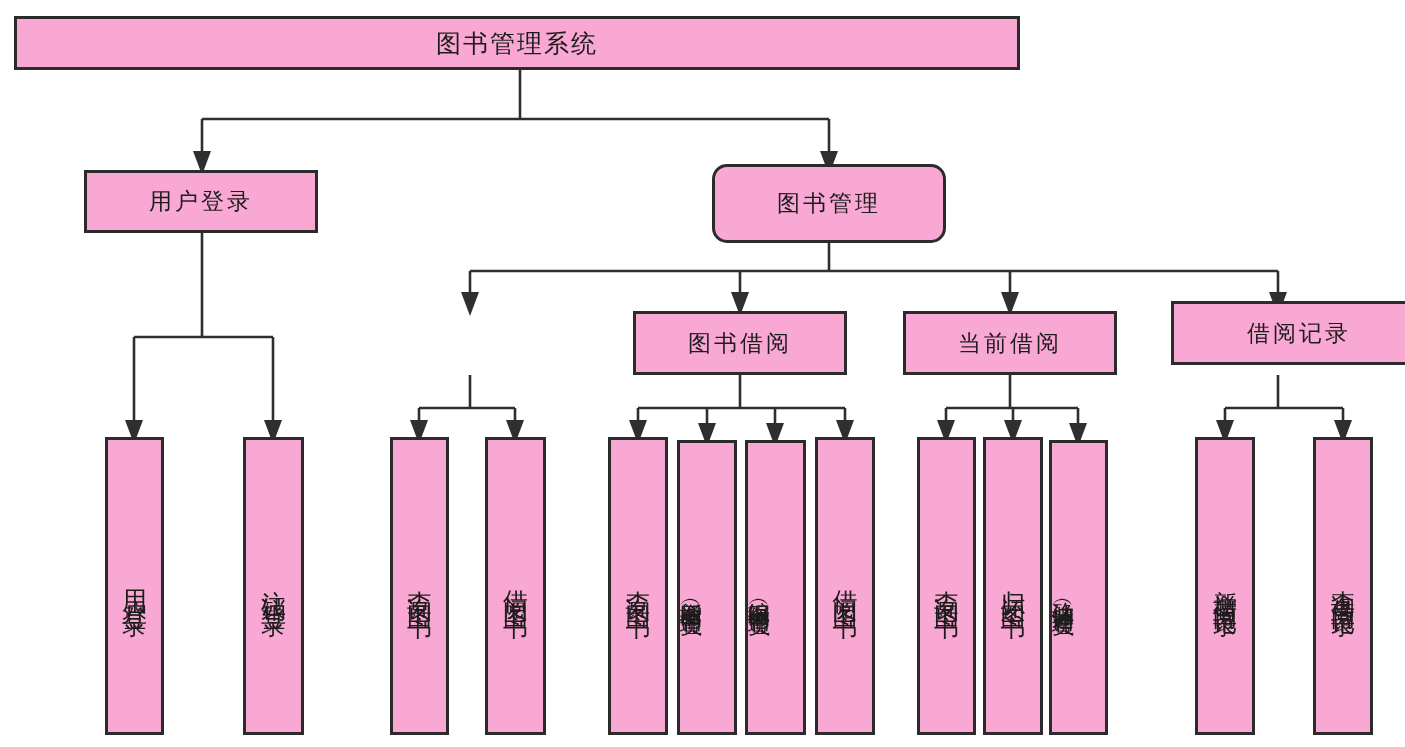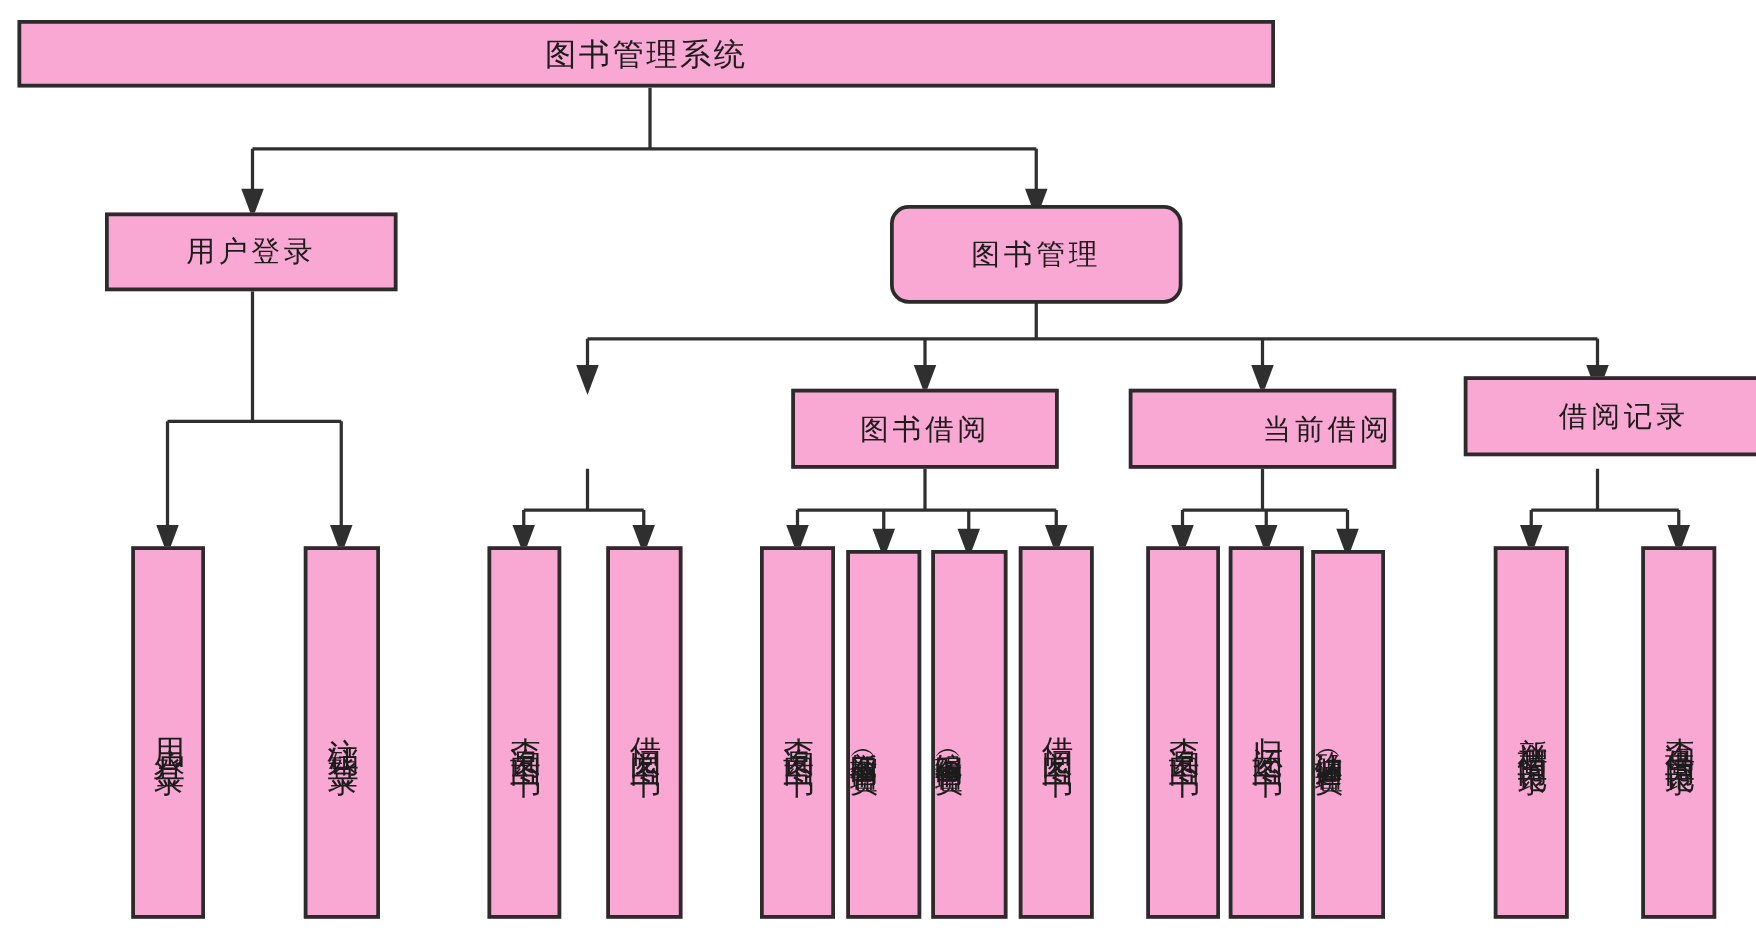--- a/index.html
+++ b/index.html
@@ -94,21 +94,21 @@
   <div class="box h" style="left:84px;top:170px;width:234px;height:63px;">
     <span>用户登录</span>
   </div>
   <div class="box h" style="left:712px;top:164px;width:234px;height:79px;border-radius:15px;">
     <span>图书管理</span>
   </div>
 
   <div class="box h" style="left:633px;top:311px;width:214px;height:64px;">
     <span>图书借阅</span>
   </div>
-  <div class="box h" style="left:903px;top:311px;width:214px;height:64px;justify-content:flex-end;">
+  <div class="box h" style="left:903px;top:311px;width:214px;height:64px;">
     <span>当前借阅</span>
   </div>
   <div class="box h" style="left:1171px;top:301px;width:256px;height:64px;">
     <span>借阅记录</span>
   </div>
 
   <div class="box v" style="left:105px;top:437px;width:59px;height:298px;">
     <span>用户登录</span>
   </div>
   <div class="box v" style="left:243px;top:437px;width:61px;height:298px;">

